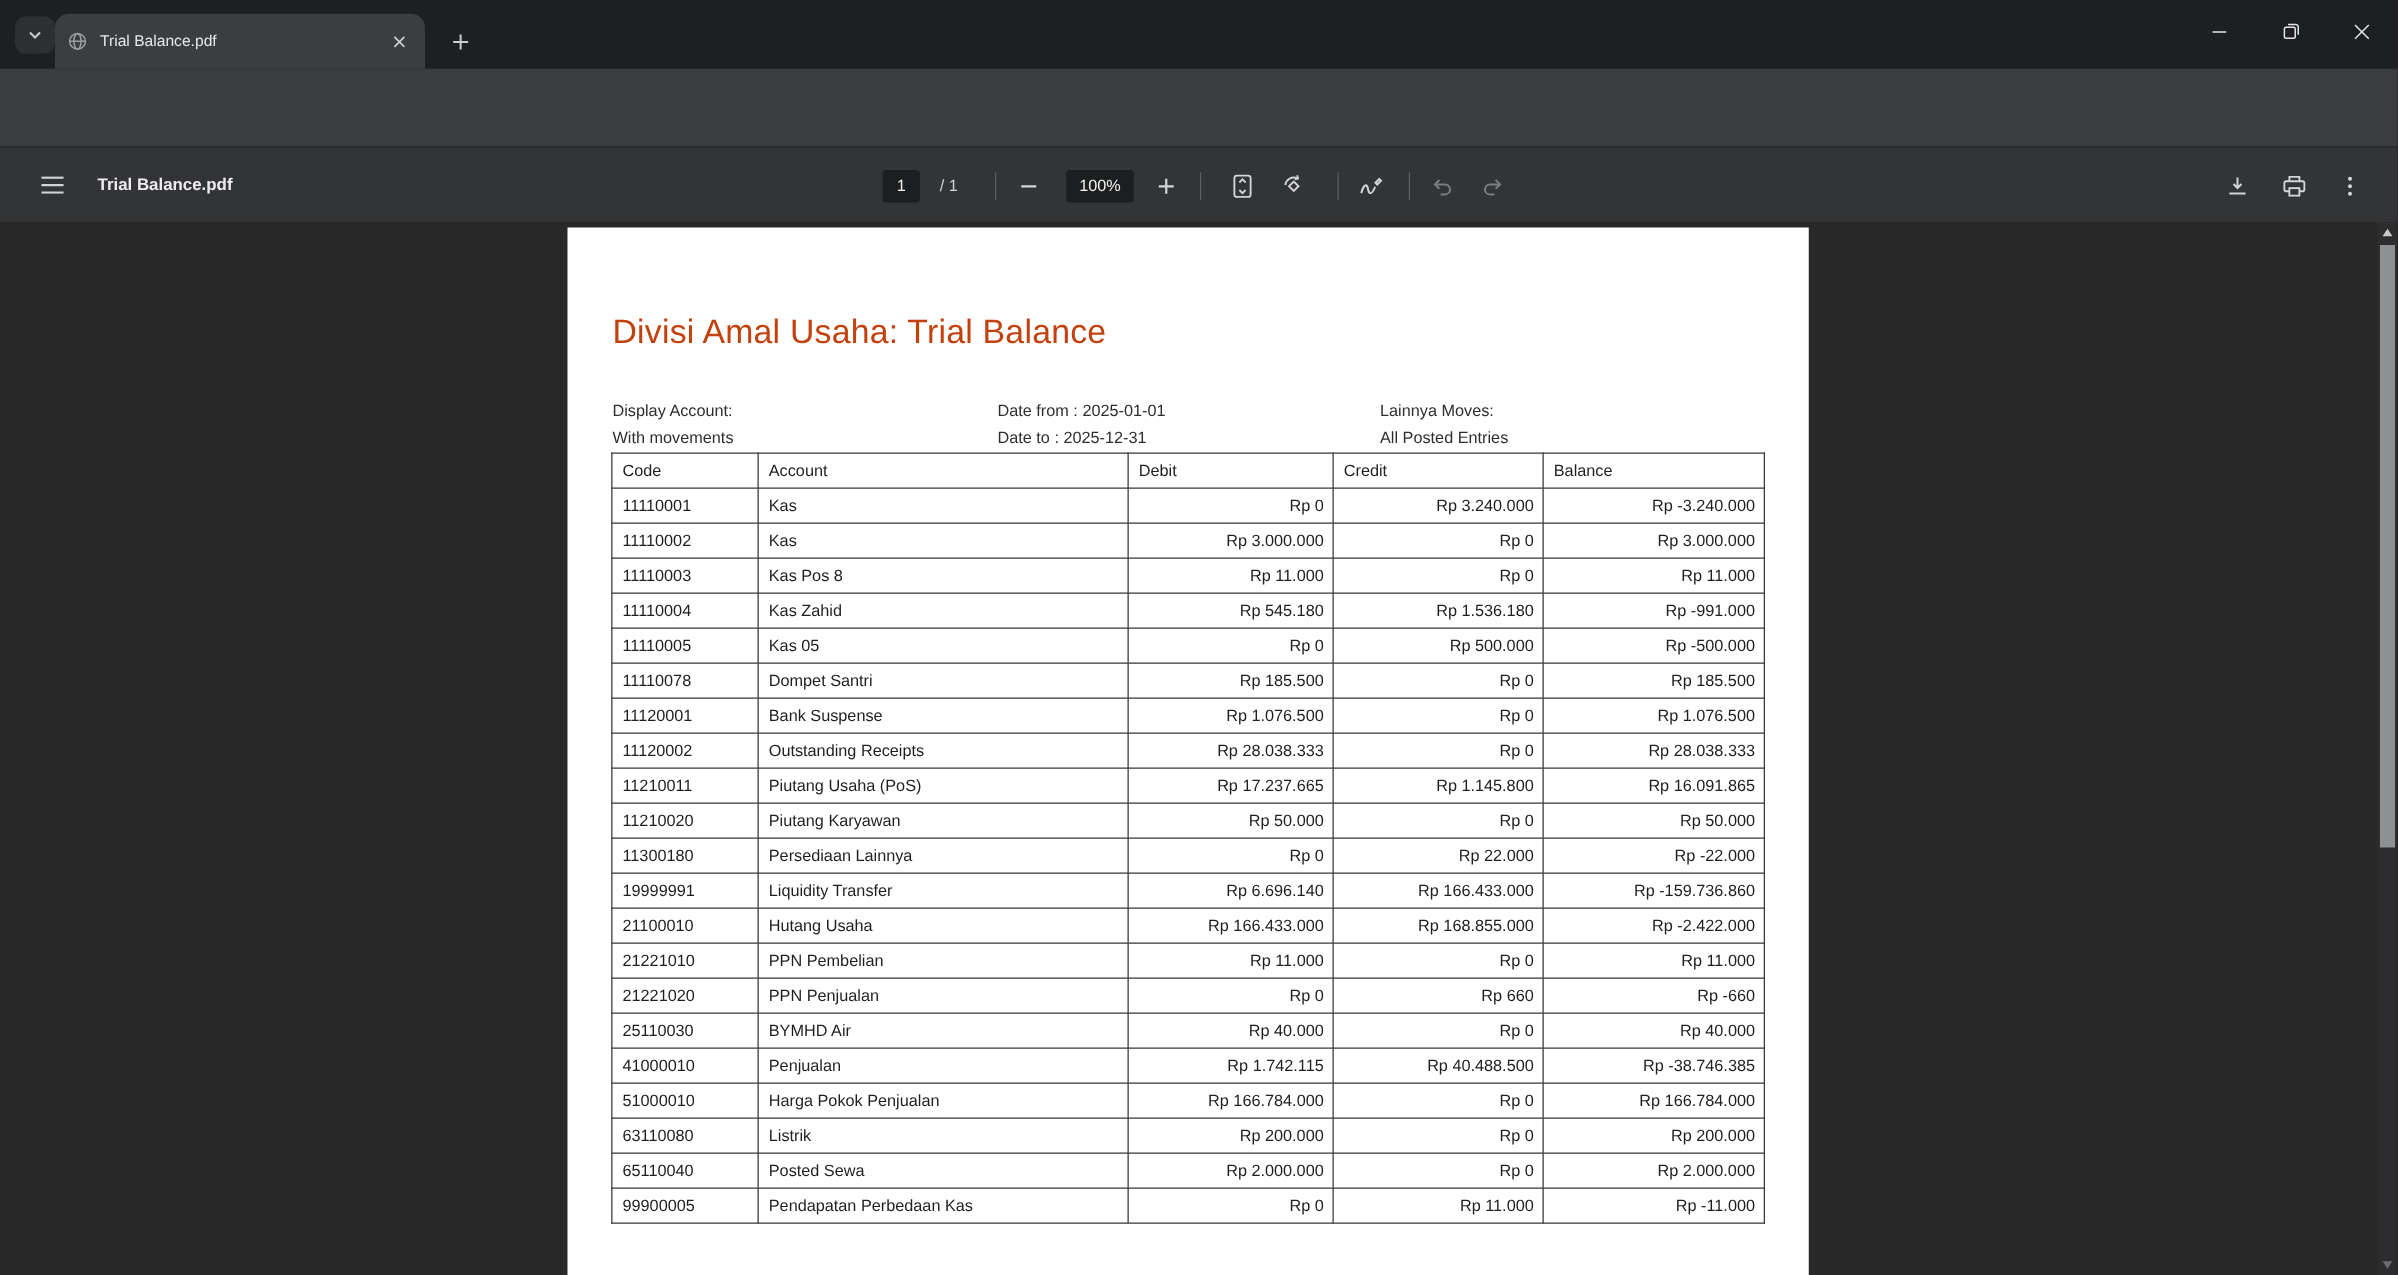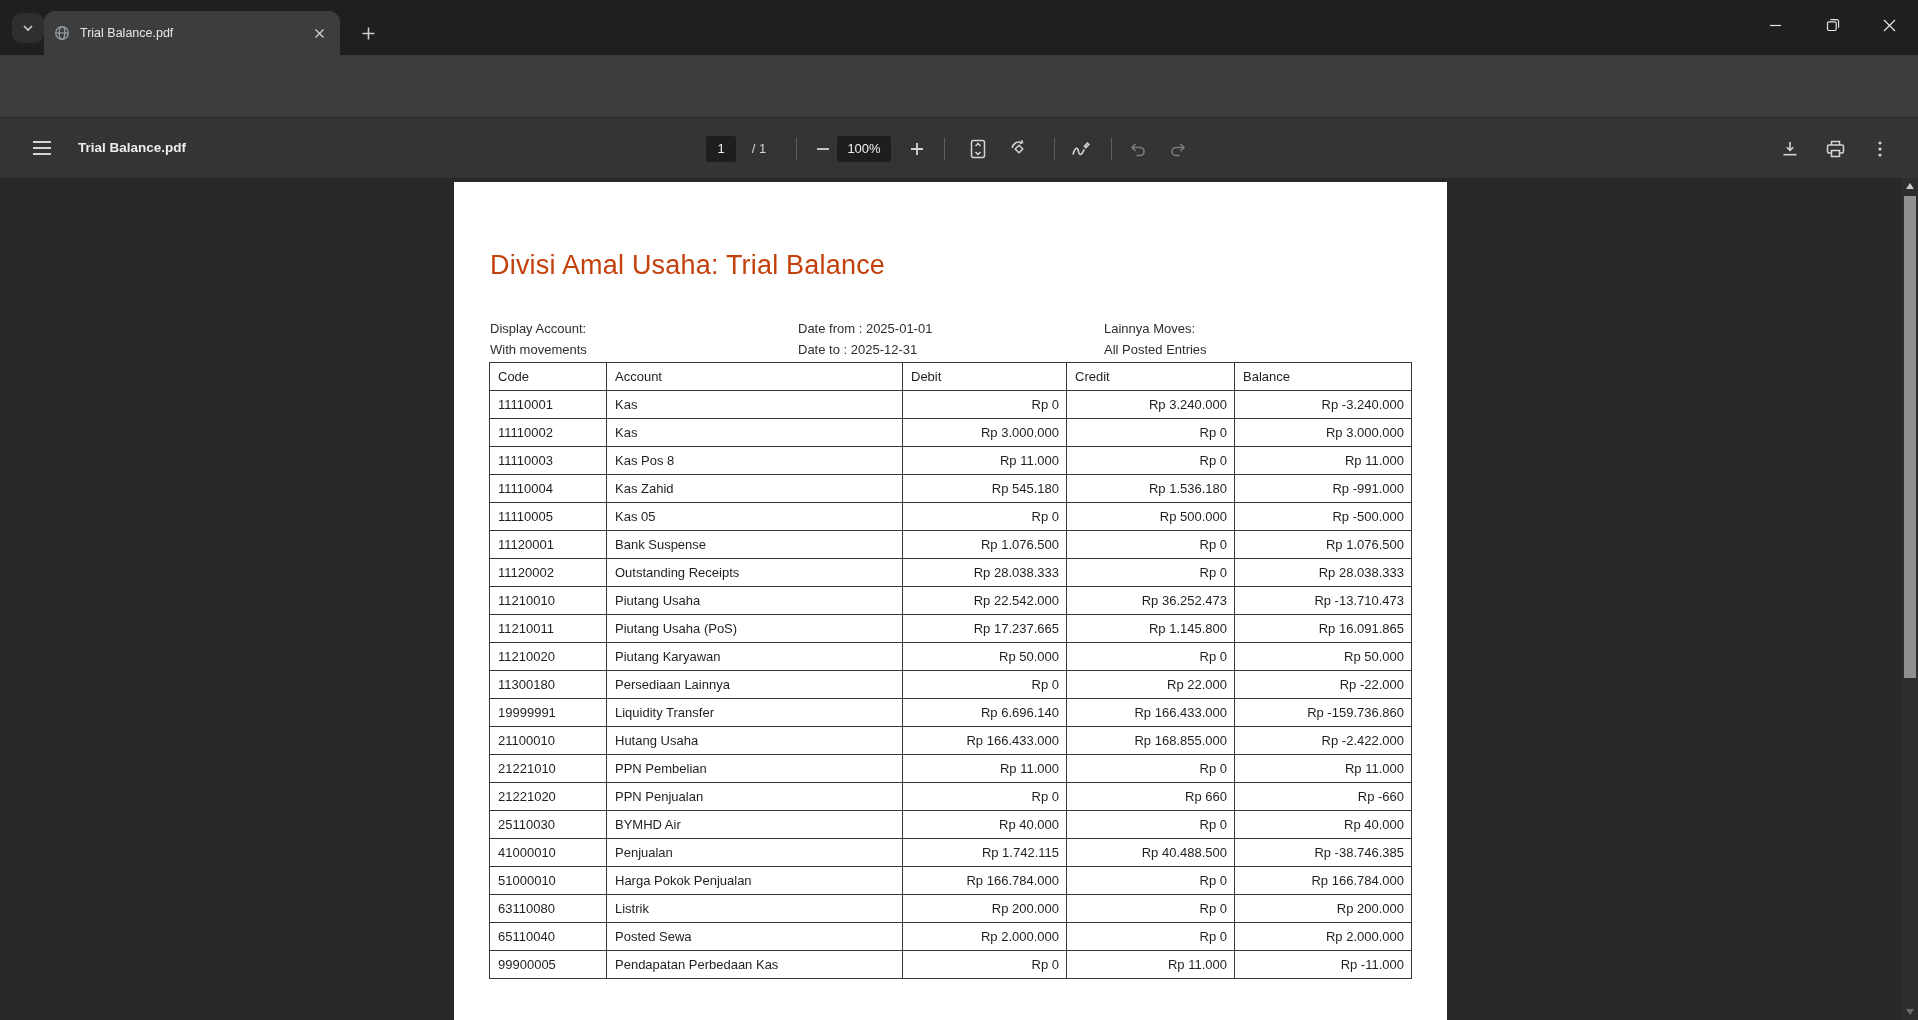--- a/index.html
+++ b/index.html
@@ -236,21 +236,21 @@
     <div class="numbox pagebox">1</div>
     <span class="slash" style="margin-left:10px">/ 1</span>
     <div class="vsep" style="margin-left:24px"></div>
     <div class="cbtn" style="margin-left:12px;width:28px">
       <span>
         <svg width="14" height="14" viewBox="0 0 14 14" stroke="currentColor" stroke-width="1.8">
             <path d="M1 7h12"></path>
           </svg>
       </span>
     </div>
-    <div class="numbox zoombox" style="margin-left:0">100%</div>
+    <div class="numbox zoombox" style="margin-left:16px">100%</div>
     <div class="cbtn" style="margin-left:12px;width:28px">
       <span>
         <svg width="14" height="14" viewBox="0 0 14 14" stroke="currentColor" stroke-width="1.8">
             <path d="M7 1v12M1 7h12"></path>
           </svg>
       </span>
     </div>
     <div class="vsep" style="margin-left:13px"></div>
     <div class="cbtn" style="margin-left:17px">
       <span>
@@ -393,39 +393,39 @@
             <td class="c-num">Rp -991.000</td>
           </tr>
           <tr>
             <td class="c-txt">11110005</td>
             <td class="c-txt">Kas 05</td>
             <td class="c-num">Rp 0</td>
             <td class="c-num">Rp 500.000</td>
             <td class="c-num">Rp -500.000</td>
           </tr>
           <tr>
+            <td class="c-txt">11110078</td>
+            <td class="c-txt">Dompet Santri</td>
+            <td class="c-num">Rp 185.500</td>
+            <td class="c-num">Rp 0</td>
+            <td class="c-num">Rp 185.500</td>
+          </tr>
+          <tr>
             <td class="c-txt">11120001</td>
             <td class="c-txt">Bank Suspense</td>
             <td class="c-num">Rp 1.076.500</td>
             <td class="c-num">Rp 0</td>
             <td class="c-num">Rp 1.076.500</td>
           </tr>
           <tr>
             <td class="c-txt">11120002</td>
             <td class="c-txt">Outstanding Receipts</td>
             <td class="c-num">Rp 28.038.333</td>
             <td class="c-num">Rp 0</td>
             <td class="c-num">Rp 28.038.333</td>
-          </tr>
-          <tr>
-            <td class="c-txt">11210010</td>
-            <td class="c-txt">Piutang Usaha</td>
-            <td class="c-num">Rp 22.542.000</td>
-            <td class="c-num">Rp 36.252.473</td>
-            <td class="c-num">Rp -13.710.473</td>
           </tr>
           <tr>
             <td class="c-txt">11210011</td>
             <td class="c-txt">Piutang Usaha (PoS)</td>
             <td class="c-num">Rp 17.237.665</td>
             <td class="c-num">Rp 1.145.800</td>
             <td class="c-num">Rp 16.091.865</td>
           </tr>
           <tr>
             <td class="c-txt">11210020</td>

